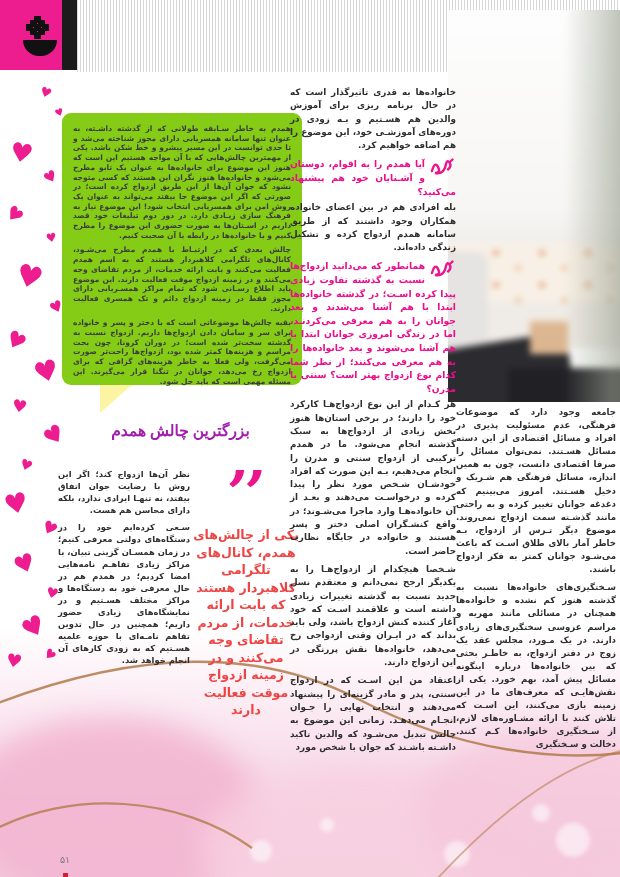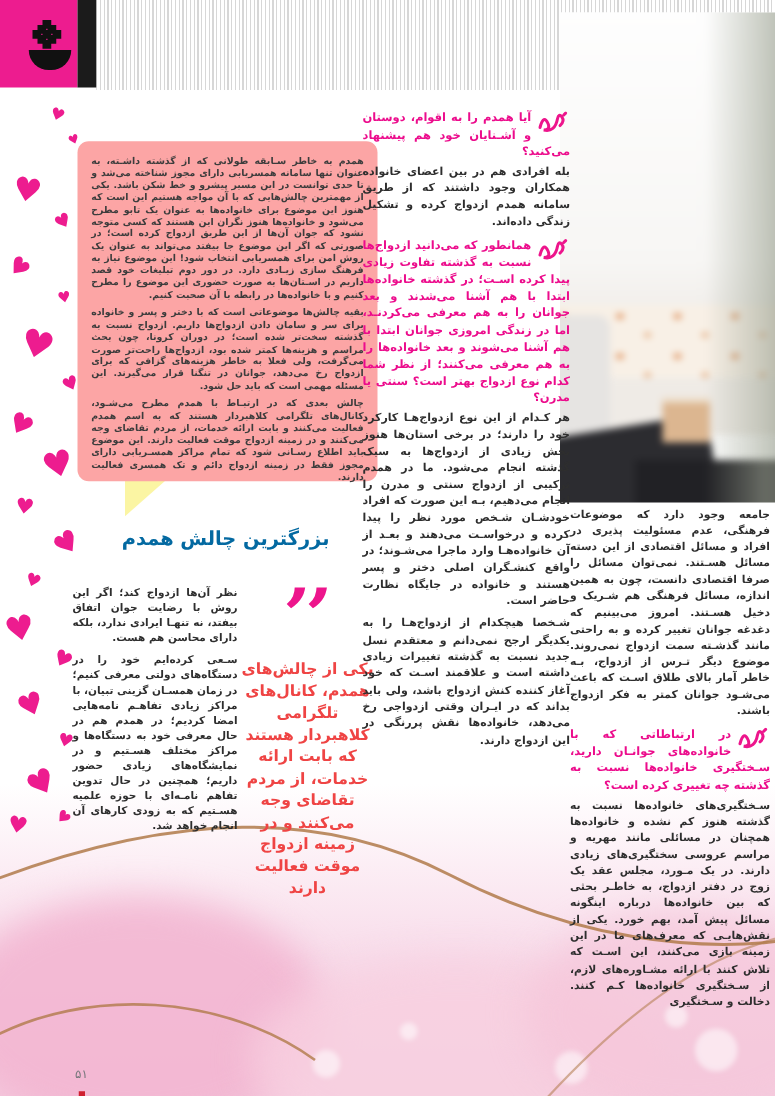--- a/index.html
+++ b/index.html
@@ -29,29 +29,29 @@
     background-size:46px 32px,46px 32px;}
   .ph-wall{position:absolute;left:0;top:302px;right:0;height:46px;background:#efebe6;}
   .ph-chair{position:absolute;left:-8px;top:252px;width:58px;height:130px;background:#e6e4e2;border-radius:10px;}
   .ph-desk{position:absolute;left:-14px;top:342px;width:150px;height:100px;background:#2c2c30;transform:rotate(-9deg);}
   .ph-desk2{position:absolute;left:70px;top:368px;width:140px;height:90px;background:#212125;}
   .ph-block{position:absolute;left:92px;top:318px;width:38px;height:32px;background:#dcb690;border-top:4px solid #efe3d2;}
   .ph-right-blur{position:absolute;right:-12px;top:-10px;width:78px;height:110%;
     background:linear-gradient(90deg,rgba(170,175,160,0) 0%,rgba(160,166,150,.55) 60%,rgba(120,128,110,.65) 100%);}
 
   
-  .bubble{position:absolute;left:62px;top:113px;width:240px;height:272px;background:#fca5a5;border-radius:9px;
+  .bubble{position:absolute;left:62px;top:113px;width:240px;height:272px;background:#84cc16;border-radius:9px;
     padding:11px 11px 0 11px;box-sizing:border-box;z-index:2;}
   .bubble p{margin:0 0 5px 0;direction:rtl;text-align:justify;font-size:7.5px;line-height:9.7px;
     color:#3c3c3c;font-weight:700;}
   .bubble-tail{position:absolute;left:100px;top:383px;width:0;height:0;
     border-top:30px solid #fbf5a3;border-right:34px solid transparent;z-index:1;}
 
   .challenge-heading{position:absolute;left:78px;top:422px;width:205px;text-align:center;direction:rtl;
-    font-size:15.5px;font-weight:bold;color:#0369a1;z-index:2;}
+    font-size:15.5px;font-weight:bold;color:#a21caf;z-index:2;font-family:Liberation Serif, serif;}
 
   
   .col{position:absolute;direction:rtl;z-index:2;}
   .col p{margin:0 0 5px 0;text-align:justify;font-size:8.8px;line-height:13.3px;color:#2e2e2e;font-weight:600;}
   .col-left{left:58px;top:468px;width:132px;}
   .col-left p{font-size:8.4px;line-height:12.1px;}
   .col-mid{left:290px;top:86px;width:166px;}
   .col-right{left:456px;top:406px;width:160px;}
   .col-right p{font-size:8.6px;line-height:13.1px;}
 
@@ -143,67 +143,61 @@
       <div class="ph-desk"></div>
       <div class="ph-desk2"></div>
       <div class="ph-block"></div>
       <div class="ph-right-blur"></div>
     </div>
   </div>
 
   <div class="bubble-tail"></div>
   <div class="bubble">
     <p>همدم به خاطر سـابقه طولانی که از گذشته داشـته، به عنوان تنها سامانه همسریابی دارای مجوز شناخته می‌شد و تا حدی توانست در این مسیر پیشرو و خط شکن باشد. یکی از مهمترین چالش‌هایی که با آن مواجه هستیم این است که هنوز این موضوع برای خانواده‌ها به عنوان یک تابو مطرح می‌شود و خانواده‌ها هنوز نگران این هستند که کسی متوجه نشود که جوان آن‌ها از این طریق ازدواج کرده است؛ در صورتی که اگر این موضوع جا بیفتد می‌تواند به عنوان یک روش امن برای همسریابی انتخاب شود! این موضوع نیاز به فرهنگ سازی زیـادی دارد. در دور دوم تبلیغات خود قصد داریم در اسـتان‌ها به صورت حضوری این موضوع را مطرح کنیم و با خانواده‌ها در رابطه با آن صحبت کنیم.</p>
+    <p>چالش بعدی که در ارتبـاط با همدم مطرح می‌شـود، کانال‌های تلگرامی کلاهبردار هستند که به اسم همدم فعالیت می‌کنند و بابت ارائه خدمات، از مردم تقاضای وجه می‌کنند و در زمینه ازدواج موقت فعالیت دارند. این موضوع باید اطلاع رسـانی شود که تمام مراکز همسـریابی دارای مجوز فقط در زمینه ازدواج دائم و تک همسری فعالیت دارند.</p>
     <p>بقیه چالش‌ها موضوعاتی است که با دختر و پسر و خانواده برای سر و سامان دادن ازدواج‌ها داریم. ازدواج نسبت به گذشته سخت‌تر شده است؛ در دوران کرونا، چون بحث مراسم و هزینه‌ها کمتر شده بود، ازدواج‌ها راحت‌تر صورت می‌گرفت، ولی فعلا به خاطر هزینه‌های گزافی که برای ازدواج رخ می‌دهد، جوانان در تنگنا قرار می‌گیرند. این مسئله مهمی است که باید حل شود.</p>
-    <p>چالش بعدی که در ارتبـاط با همدم مطرح می‌شـود، کانال‌های تلگرامی کلاهبردار هستند که به اسم همدم فعالیت می‌کنند و بابت ارائه خدمات، از مردم تقاضای وجه می‌کنند و در زمینه ازدواج موقت فعالیت دارند. این موضوع باید اطلاع رسـانی شود که تمام مراکز همسـریابی دارای مجوز فقط در زمینه ازدواج دائم و تک همسری فعالیت دارند.</p>
   </div>
   <div class="challenge-heading">بزرگترین چالش همدم</div>
 
   <div class="col col-left">
     <p>نظر آن‌ها ازدواج کند؛ اگر این روش با رضایت جوان اتفاق بیفتد، نه تنهـا ایرادی ندارد، بلکه دارای محاسن هم هست.</p>
     <p>سـعی کرده‌ایم خود را در دستگاه‌های دولتی معرفی کنیم؛ در زمان همسـان گزینی تبیان، با مراکز زیادی تفاهـم نامه‌هایی امضا کردیم؛ در همدم هم در حال معرفی خود به دستگاه‌ها و مراکز مختلف هسـتیم و در نمایشگاه‌های زیادی حضور داریم؛ همچنین در حال تدوین تفاهم نامـه‌ای با حوزه علمیه هسـتیم که به زودی کارهای آن انجام خواهد شد.</p>
   </div>
 
   <div class="pullquote">
     <span class="pq-mark">”</span>
     <div class="pq-text">یکی از چالش‌های همدم، کانال‌های تلگرامی کلاهبردار هستند که بابت ارائه خدمات، از مردم تقاضای وجه می‌کنند و در زمینه ازدواج موقت فعالیت دارند</div>
   </div>
 
   <div class="col col-mid">
+    <p>خانواده‌ها به قدری تاثیرگذار است که در حال برنامه ریزی برای آموزش والدین هم هسـتیم و بـه زودی در دوره‌های آموزشـی خود، این موضوع را هم اضافه خواهیم کرد.</p>
     <div class="question">
       <span class="qa-marker">
         <svg viewBox="0 0 26 20" width="26" height="20">
             <path d="M2 13 q3 -11 6.5 -3 q2 5 -3.5 5 q9 2 11 -9 q1 -4.5 3.5 -1.5 q2.5 3.5 -1.5 7 M21 3 l1.5 -1.5" stroke="#ed158c" stroke-width="2.4" fill="none" stroke-linecap="round"></path>
           </svg>
       </span>
       <span>آیا همدم را به اقوام، دوستان و آشـنایان خود هم پیشنهاد می‌کنید؟</span>
     </div>
     <p>بله افرادی هم در بین اعضای خانواده همکاران وجود داشتند که از طریق سامانه همدم ازدواج کرده و تشکیل زندگی داده‌اند.</p>
     <div class="question">
       <span class="qa-marker">
         <svg viewBox="0 0 26 20" width="26" height="20">
             <path d="M2 13 q3 -11 6.5 -3 q2 5 -3.5 5 q9 2 11 -9 q1 -4.5 3.5 -1.5 q2.5 3.5 -1.5 7 M21 3 l1.5 -1.5" stroke="#ed158c" stroke-width="2.4" fill="none" stroke-linecap="round"></path>
           </svg>
       </span>
       <span>همانطور که می‌دانید ازدواج‌ها نسبت به گذشته تفاوت زیادی پیدا کرده اسـت؛ در گذشته خانواده‌ها ابتدا با هم آشنا می‌شدند و بعد جوانان را به هم معرفی می‌کردنـد، اما در زندگی امروزی جوانان ابتدا با هم آشنا می‌شوند و بعد خانواده‌ها را به هم معرفی می‌کنند؛ از نظر شما کدام نوع ازدواج بهتر است؟ سنتی یا مدرن؟</span>
     </div>
     <p>هر کـدام از این نوع ازدواج‌هـا کارکرد خود را دارند؛ در برخی استان‌ها هنوز بخش زیادی از ازدواج‌ها به سبک گذشته انجام می‌شود. ما در همدم ترکیبی از ازدواج سنتی و مدرن را انجام می‌دهیم، بـه این صورت که افراد خودشـان شـخص مورد نظر را پیدا کرده و درخواسـت می‌دهند و بعـد از آن خانواده‌هـا وارد ماجرا می‌شـوند؛ در واقع کنشـگران اصلی دختر و پسر هستند و خانواده در جایگاه نظارت حاضر است.</p>
     <p>شـخصا هیچکدام از ازدواج‌هـا را به یکدیگر ارجح نمی‌دانم و معتقدم نسل جدید نسبت به گذشته تغییرات زیادی داشته است و علاقمند اسـت که خود آغاز کننده کنش ازدواج باشد، ولی باید بداند که در ایـران وقتی ازدواجی رخ می‌دهد، خانواده‌ها نقش پررنگی در این ازدواج دارند.</p>
+    <p>اعتقاد من این اسـت که در ازدواج سنتی، پدر و مادر گزینه‌ای را پیشنهاد می‌دهند و انتخاب نهایی را جـوان انجـام می‌دهـد. زمانی این موضوع به چالش تبدیل می‌شـود که والدین تاکید داشـته باشـند که جوان با شخص مورد</p>
   </div>
 
   <div class="col col-right">
     <p>جامعه وجود دارد که موضوعات فرهنگی، عدم مسئولیت پذیری در افراد و مسائل اقتصادی از این دسته مسائل هسـتند. نمی‌توان مسائل را صرفا اقتصادی دانست، چون به همین اندازه، مسائل فرهنگی هم شـریک و دخیل هسـتند. امروز می‌بینیم که دغدغه جوانان تغییر کرده و به راحتی مانند گذشـته سمت ازدواج نمی‌روند. موضوع دیگر تـرس از ازدواج، بـه خاطر آمار بالای طلاق اسـت که باعث می‌شـود جوانان کمتر به فکر ازدواج باشند.</p>
-    <div class="question">
-      <span class="qa-marker">
-        <svg viewBox="0 0 26 20" width="26" height="20">
-            <path d="M2 13 q3 -11 6.5 -3 q2 5 -3.5 5 q9 2 11 -9 q1 -4.5 3.5 -1.5 q2.5 3.5 -1.5 7 M21 3 l1.5 -1.5" stroke="#ed158c" stroke-width="2.4" fill="none" stroke-linecap="round"></path>
-          </svg>
-      </span>
-      <span>در ارتباطاتی که با خانواده‌های جوانـان دارید، سـختگیری خانواده‌ها نسبت به گذشته چه تغییری کرده است؟</span>
-    </div>
     <p>سـختگیری‌های خانواده‌ها نسبت به گذشته هنوز کم نشده و خانواده‌ها همچنان در مسائلی مانند مهریه و مراسم عروسی سختگیری‌های زیادی دارند. در یک مـورد، مجلس عقد یک زوج در دفتر ازدواج، به خاطـر بحثی که بین خانواده‌ها درباره اینگونه مسائل پیش آمد، بهم خورد. یکی از نقش‌هایـی که معرف‌های ما در این زمینه بازی می‌کنند، این اسـت که تلاش کنند با ارائه مشـاوره‌های لازم، از سـختگیری خانواده‌ها کـم کنند. دخالت و سـختگیری</p>
   </div>
 
   <div class="pagenum">
     <span class="num">۵۱</span>
     <span class="bar"></span>
   </div>
 
 </div>
 

